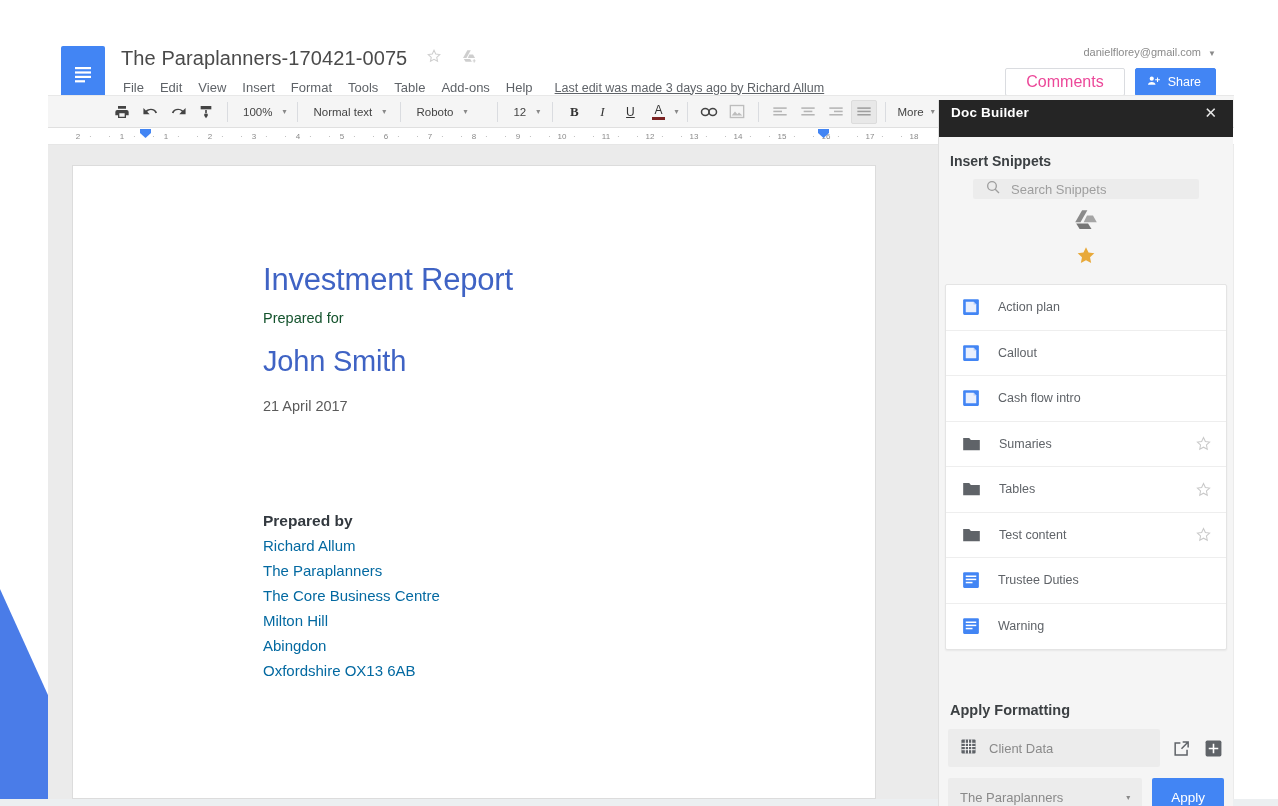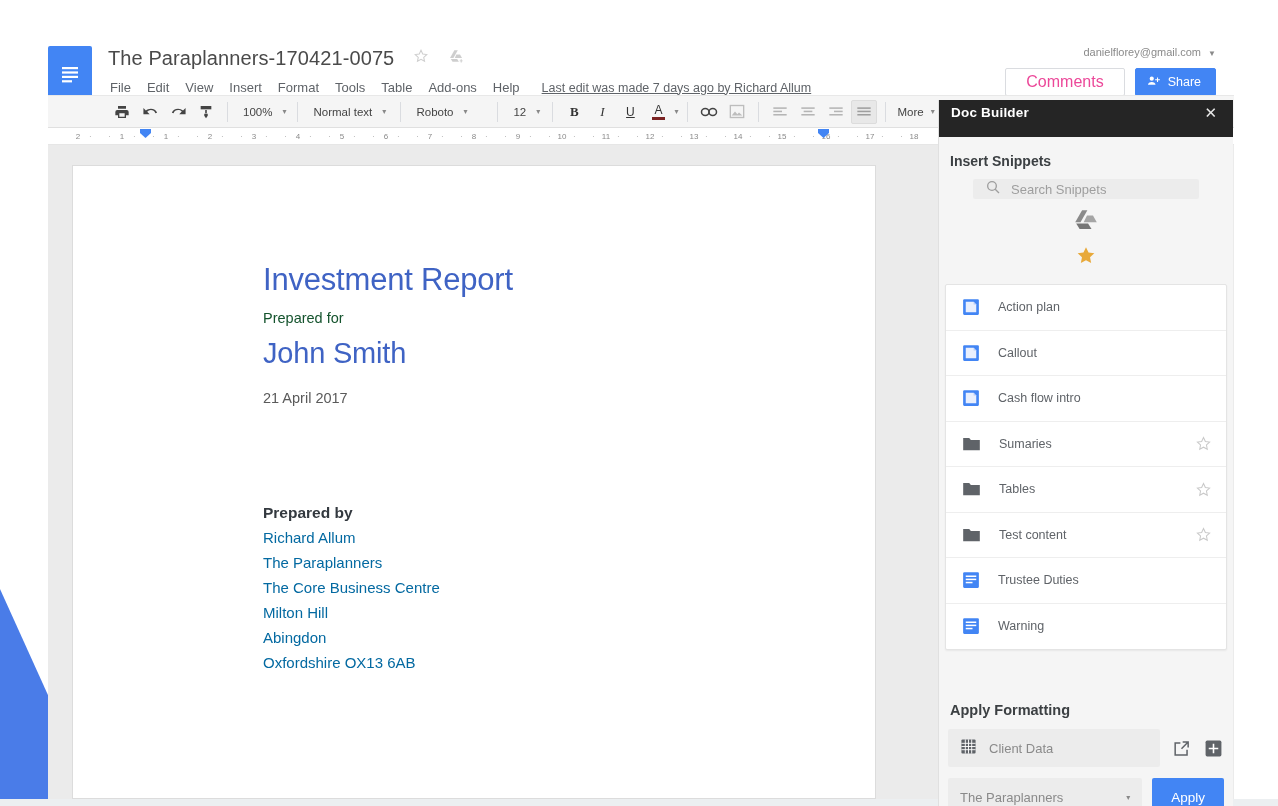--- a/index.html
+++ b/index.html
@@ -19,21 +19,21 @@
   }
   .bottom-strip { position:absolute; left:0; bottom:0; width:1278px; height:7px; background:#eceff1; }
 
   
   .docs-window {
     position: absolute; left: 48px; top: 32px; width: 1186px; height: 767px;
     background: #ffffff;
   }
 
   
-  .docs-header { position: relative; height: 63px; background: #ffffff; }
+  .docs-header { position: relative; height: 63px; background: #ffffff; margin-left: 13px; }
   .docs-logo {
     position: absolute; left: 0px; top: 14px; width: 44px; height: 57px;
     background: #4285f4; border-radius: 2px;
     display: flex; align-items: center; justify-content: center;
   }
   .docs-logo svg { display:block; }
 
   .title-block { position: absolute; left: 60px; top: 14px; }
   .doc-title {
     font-size: 20px; color: #4a4a4a; font-weight: 400; letter-spacing: .1px;
@@ -113,21 +113,21 @@
     position:absolute; left:0; top:113px; width:1186px; height:654px;
     background:#ebebeb; overflow:hidden;
   }
   .page {
     position:absolute; left:24px; top:20px; width:804px; height:634px;
     background:#fff; border:1px solid #dcdcdc;
   }
   .page-inner { padding: 95px 0 0 190px; }
   .d-h1 { font-size:31px; color:#3f63c4; font-weight:400; line-height:38px; letter-spacing:-0.2px;}
   .d-label { font-size:14.5px; color:#14532d; margin-top:9px; line-height:20px;}
-  .d-h2 { font-size:29px; color:#3f63c4; font-weight:400; margin-top:6px; line-height:38px; letter-spacing:-0.2px;}
+  .d-h2 { font-size:29px; color:#3f63c4; font-weight:400; margin-top:14px; line-height:38px; letter-spacing:-0.2px;}
   .d-date { font-size:14.5px; color:#5a5a5a; margin-top:16px; line-height:20px;}
   .d-block { margin-top: 92px; }
   .d-strong { font-size:15.5px; color:#33393f; font-weight:700; line-height:25px;}
   .d-line { font-size:15px; color:#0369a1; line-height:25px;}
 
   .scrollbar-track {
     position:absolute; right:8px; top:0; width:10px; height:654px; background:#ebebeb;
   }
   .scrollbar-thumb {
     position:absolute; right:8px; top:4px; width:9px; height:196px;
@@ -240,21 +240,21 @@
       <div class="menu-bar">
         <div class="menu-item">File</div>
         <div class="menu-item">Edit</div>
         <div class="menu-item">View</div>
         <div class="menu-item">Insert</div>
         <div class="menu-item">Format</div>
         <div class="menu-item">Tools</div>
         <div class="menu-item">Table</div>
         <div class="menu-item">Add-ons</div>
         <div class="menu-item">Help</div>
-        <div class="last-edit">Last edit was made 7 days ago by Richard Allum</div>
+        <div class="last-edit">Last edit was made 3 days ago by Richard Allum</div>
       </div>
 
       <div class="account-email">
         <span>danielflorey@gmail.com</span>
         <span class="account-caret">▼</span>
       </div>
 
       <div class="header-buttons">
         <div class="btn-comments">Comments</div>
         <div class="btn-share">

